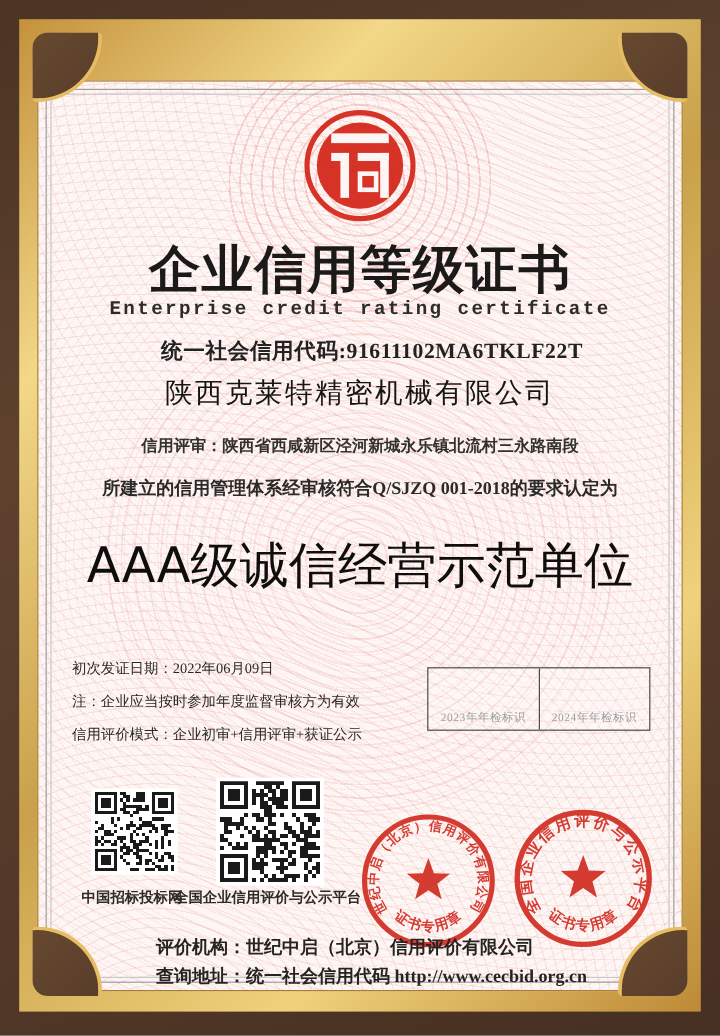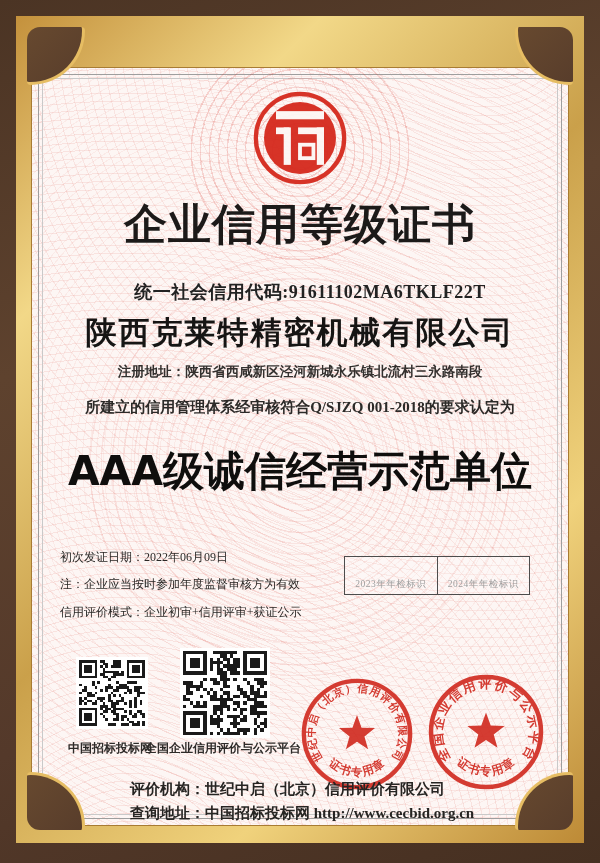--- a/index.html
+++ b/index.html
@@ -33,27 +33,27 @@
           border-right:3px solid #e6bd63;border-top:3px solid #e6bd63;}
   .orn.br{right:27px;bottom:33px;border-radius:100% 4px 14px 4px;
           border-left:3px solid #e6bd63;border-top:3px solid #e6bd63;}
   
   .abs{position:absolute;}
   .ctr{left:0;right:0;text-align:center;}
   .title{top:128px;font-size:43px;font-weight:900;color:#1c1a19;letter-spacing:1px;}
   .subtitle{top:181px;font-family:"Liberation Mono","DejaVu Sans Mono",monospace;
             font-size:16px;font-weight:700;color:#2e2c2b;letter-spacing:2px;}
   .codeline{top:212px;font-size:18px;font-weight:600;color:#222;letter-spacing:.5px;padding-left:20px;}
-  .company{top:244px;font-size:31px;font-weight:700;color:#161514;letter-spacing:2px;}
+  .company{top:244px;font-size:23px;font-weight:400;color:#161514;letter-spacing:2px;}
   .address{top:295px;font-size:13.5px;font-weight:600;color:#33302e;}
   .conform{top:330px;font-size:15px;font-weight:600;color:#2c2a28;}
   .rating{top:376px;font-family:"DejaVu Sans","Liberation Sans",sans-serif;
-          font-size:41px;font-weight:700;color:#0f0e0d;letter-spacing:0;}
+          font-size:41px;font-weight:400;color:#0f0e0d;letter-spacing:0;}
   .info-block{left:28px;top:476px;font-size:12px;font-weight:400;color:#2a2826;line-height:27.3px;white-space:nowrap;}
-  .annual{left:312px;top:488px;width:186px;height:39px;display:flex;border:1px solid #4c4c4c;background:rgba(255,255,255,.18);}
+  .annual{left:324px;top:488px;width:186px;height:53px;display:flex;border:1px solid #4c4c4c;background:rgba(255,255,255,.18);}
   .annual .cell{flex:1;display:flex;align-items:flex-end;justify-content:center;padding-bottom:3px;
                 font-size:9.5px;color:#9d9d9d;letter-spacing:.5px;}
   .annual .cell + .cell{border-left:1px solid #4c4c4c;}
   .qr{background:#fff;padding:3px;}
   .qr svg{display:block;width:100%;height:100%;}
   .qr-label{font-size:12px;font-weight:700;color:#2e2b29;text-align:center;white-space:nowrap;}
   .seal-svg{opacity:.9;}
   .footer-line{font-size:15px;font-weight:700;color:#262422;white-space:nowrap;}
 </style>
 </head>
@@ -75,27 +75,28 @@
         <rect x="-25" y="-28" width="50" height="8.5"></rect>
         <rect x="-25" y="-11" width="14" height="7"></rect>
         <rect x="-17" y="-11" width="7.5" height="39"></rect>
         <rect x="-2" y="-11" width="27" height="7"></rect>
         <rect x="17.5" y="-11" width="7.5" height="39"></rect>
       </g>
       <rect x="0" y="7" width="14" height="14" fill="none" stroke="#fdf6f4" stroke-width="4"></rect>
     </svg>
 
     <div class="abs ctr title">企业信用等级证书</div>
+    <div class="abs ctr subtitle">Enterprise credit rating certificate</div>
 
     <div class="abs ctr codeline">
       <span>统一社会信用代码:</span><span>91611102MA6TKLF22T</span>
     </div>
 
     <div class="abs ctr company">陕西克莱特精密机械有限公司</div>
-    <div class="abs ctr address">注册地址：陕西省西咸新区泾河新城永乐镇北流村三永路南段</div>
+    <div class="abs ctr address">信用评审：陕西省西咸新区泾河新城永乐镇北流村三永路南段</div>
     <div class="abs ctr conform">所建立的信用管理体系经审核符合Q/SJZQ 001-2018的要求认定为</div>
     <div class="abs ctr rating">AAA级诚信经营示范单位</div>
 
     <div class="abs info-block">
       <div>
         <span>初次发证日期：</span><span>2022年06月09日</span>
       </div>
       <div>注：企业应当按时参加年度监督审核方为有效</div>
       <div>
         <span>信用评价模式：</span><span>企业初审+信用评审+获证公示</span>
@@ -560,21 +561,21 @@
       <polygon fill="#d0281e" transform="scale(1.15)" points="0,-17 4.1,-5.7 16.2,-5.3 6.7,2.2 10,13.8 0,7 -10,13.8 -6.7,2.2 -16.2,-5.3 -4.1,-5.7"></polygon>
       <text font-size="12" font-weight="bold" fill="#d0281e" letter-spacing="1">
         <textPath href="#botR" startOffset="50%" text-anchor="middle">证书专用章</textPath>
       </text>
     </svg>
 
     <div class="abs footer-line" style="left:98px;top:712px;">
       <span>评价机构：</span><span>世纪中启（北京）信用评价有限公司</span>
     </div>
     <div class="abs footer-line" style="left:98px;top:736px;">
-      <span>查询地址：</span><span>中国招标投标网 http://www.cecbid.org.cn</span>
+      <span>查询地址：</span><span>统一社会信用代码 http://www.cecbid.org.cn</span>
     </div>
     <div class="abs footer-line" style="left:167px;top:760px;">全国企业信用评价与公示平台 http://www.cec315.cn</div>
   </div>
 
   <div class="orn tl"></div>
   <div class="orn tr"></div>
   <div class="orn bl"></div>
   <div class="orn br"></div>
 </div>
 

